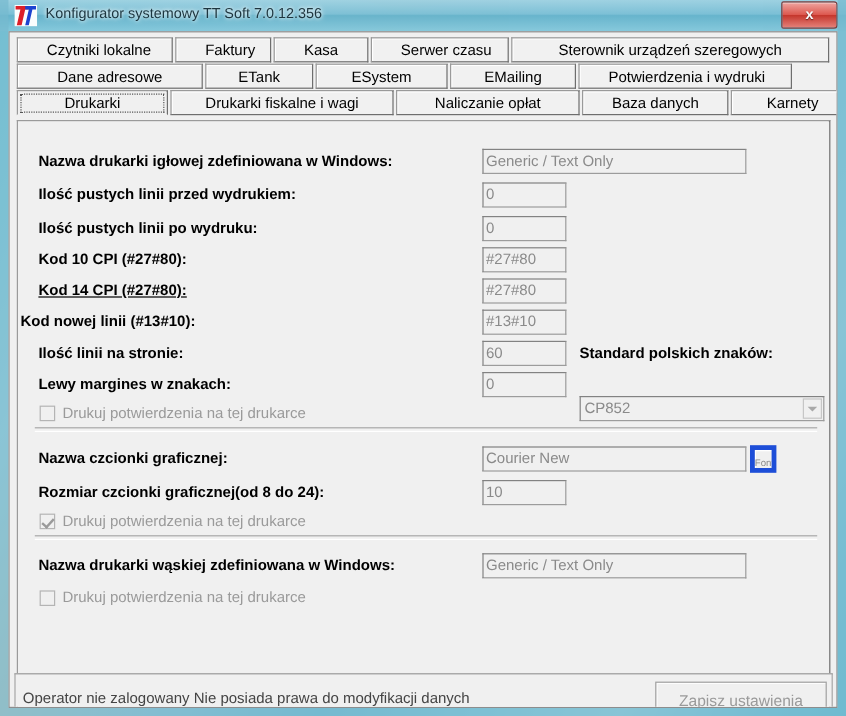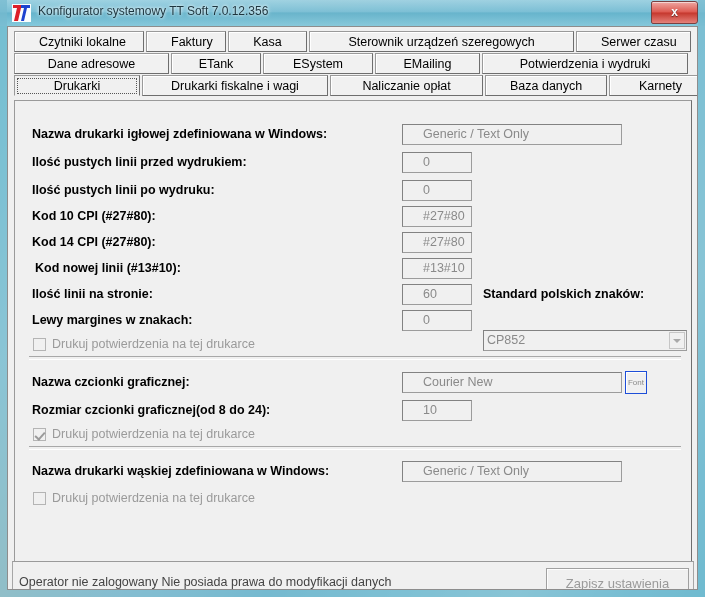--- a/index.html
+++ b/index.html
@@ -161,21 +161,21 @@
   .finput {
     position: absolute;
     box-sizing: border-box;
     background: #f0f0f0;
     border: 1px solid #9c9c9c;
     border-top-color: #828282;
     border-left-color: #828282;
     color: #8a8a8a;
     font-size: 12.5px;
     font-family: "Liberation Sans", sans-serif;
-    padding: 0 20px;
+    padding: 0 2px;
     height: 21px;
     line-height: 19px;
     white-space: nowrap;
     overflow: hidden;
     cursor: default;
   }
   .fcombo {
     position: absolute;
     box-sizing: border-box;
     background: #f0f0f0;
@@ -206,25 +206,25 @@
     position: absolute;
     left: 3px; top: 6px;
     border-left: 4px solid transparent;
     border-right: 4px solid transparent;
     border-top: 4px solid #a9a9a9;
   }
   .smallbtn {
     position: absolute;
     box-sizing: border-box;
     background: #f0f0f0;
-    border: 1px solid #1d4ed8;
+    border: 4px solid #1d4ed8;
     box-shadow: inset 1px 1px 0 #ffffff;
     font-size: 8px;
     color: #8a8a8a;
-    text-align: center;
+    text-align: right;
     cursor: default;
     overflow: hidden;
   }
   .chkrow {
     position: absolute;
     height: 18px;
   }
   .chkbox {
     position: absolute;
     left: 0; top: 2px;
@@ -310,29 +310,29 @@
     </div>
   </div>
 
   <div class="client">
 
     <div class="tabstrip">
       <div class="tabrow">
         <div class="tab" style="width:130px">Czytniki lokalne</div>
         <div class="tab" style="width:80px">Faktury</div>
         <div class="tab" style="width:79px">Kasa</div>
+        <div class="tab" style="width:115px">Serwer czasu</div>
         <div class="tab" style="width:265px">Sterownik urządzeń szeregowych</div>
-        <div class="tab" style="width:115px">Serwer czasu</div>
       </div>
       <div class="tabrow">
         <div class="tab" style="width:155px">Dane adresowe</div>
         <div class="tab" style="width:90px">ETank</div>
         <div class="tab" style="width:110px">ESystem</div>
         <div class="tab" style="width:105px">EMailing</div>
-        <div class="tab" style="width:206px">Potwierdzenia i wydruki</div>
+        <div class="tab" style="width:178px">Potwierdzenia i wydruki</div>
       </div>
       <div class="tabrow">
         <div class="tab selected" style="width:126px">Drukarki</div>
         <div class="tab" style="width:186px">Drukarki fiskalne i wagi</div>
         <div class="tab" style="width:153px">Naliczanie opłat</div>
         <div class="tab" style="width:122px">Baza danych</div>
         <div class="tab" style="width:103px">Karnety</div>
       </div>
     </div>
 
@@ -343,24 +343,24 @@
 
       <span class="flabel" style="left:17px; top:51px;">Ilość pustych linii przed wydrukiem:</span>
       <div class="finput" style="left:387px; top:51px; width:70px;">0</div>
 
       <span class="flabel" style="left:17px; top:79px;">Ilość pustych linii po wydruku:</span>
       <div class="finput" style="left:387px; top:79px; width:70px;">0</div>
 
       <span class="flabel" style="left:17px; top:105px;">Kod 10 CPI (#27#80):</span>
       <div class="finput" style="left:387px; top:105px; width:70px;">#27#80</div>
 
-      <span class="flabel" style="left:17px; top:131px;">Kod 14 CPI (#27#80):</span>
+      <span class="flabel" style="left:17px; top:131px;text-decoration:underline;">Kod 14 CPI (#27#80):</span>
       <div class="finput" style="left:387px; top:131px; width:70px;">#27#80</div>
 
-      <span class="flabel" style="left:20px; top:157px;text-align:right;">Kod nowej linii (#13#10):</span>
+      <span class="flabel" style="left:2px; top:157px;text-align:right;">Kod nowej linii (#13#10):</span>
       <div class="finput" style="left:387px; top:157px; width:70px;">#13#10</div>
 
       <span class="flabel" style="left:17px; top:183px;">Ilość linii na stronie:</span>
       <div class="finput" style="left:387px; top:183px; width:70px;">60</div>
 
       <span class="flabel" style="left:468px; top:183px;">Standard polskich znaków:</span>
 
       <span class="flabel" style="left:17px; top:209px;">Lewy margines w znakach:</span>
       <div class="finput" style="left:387px; top:209px; width:70px;">0</div>
 

